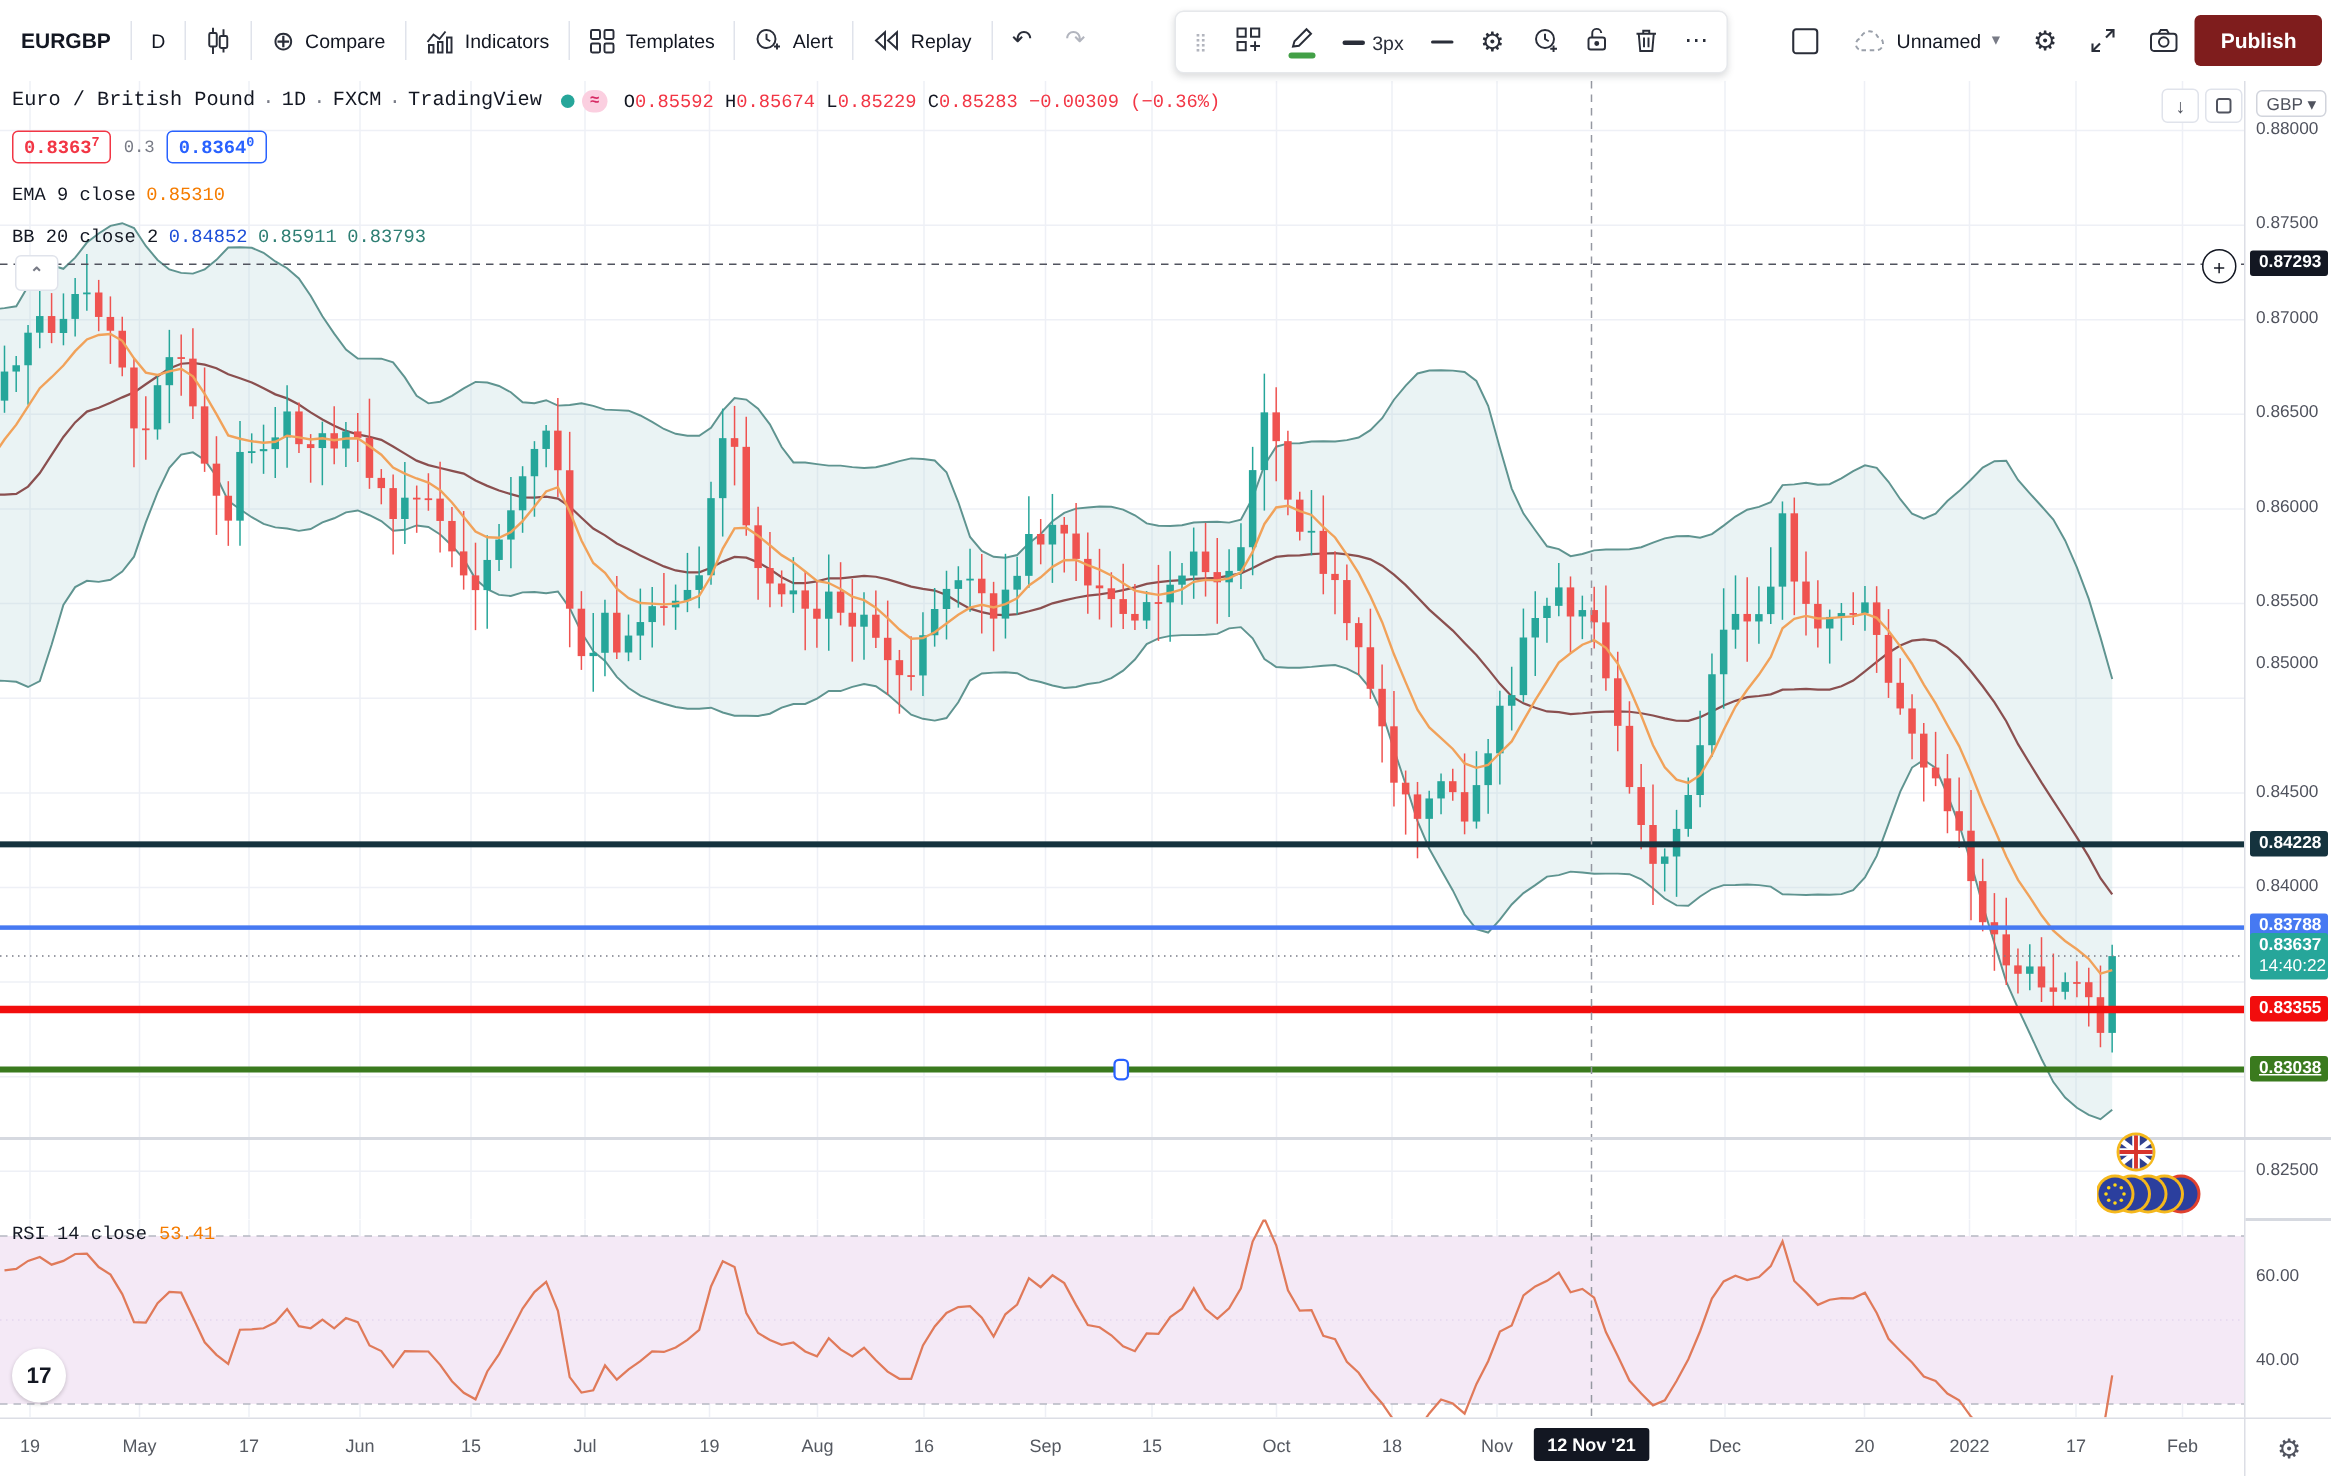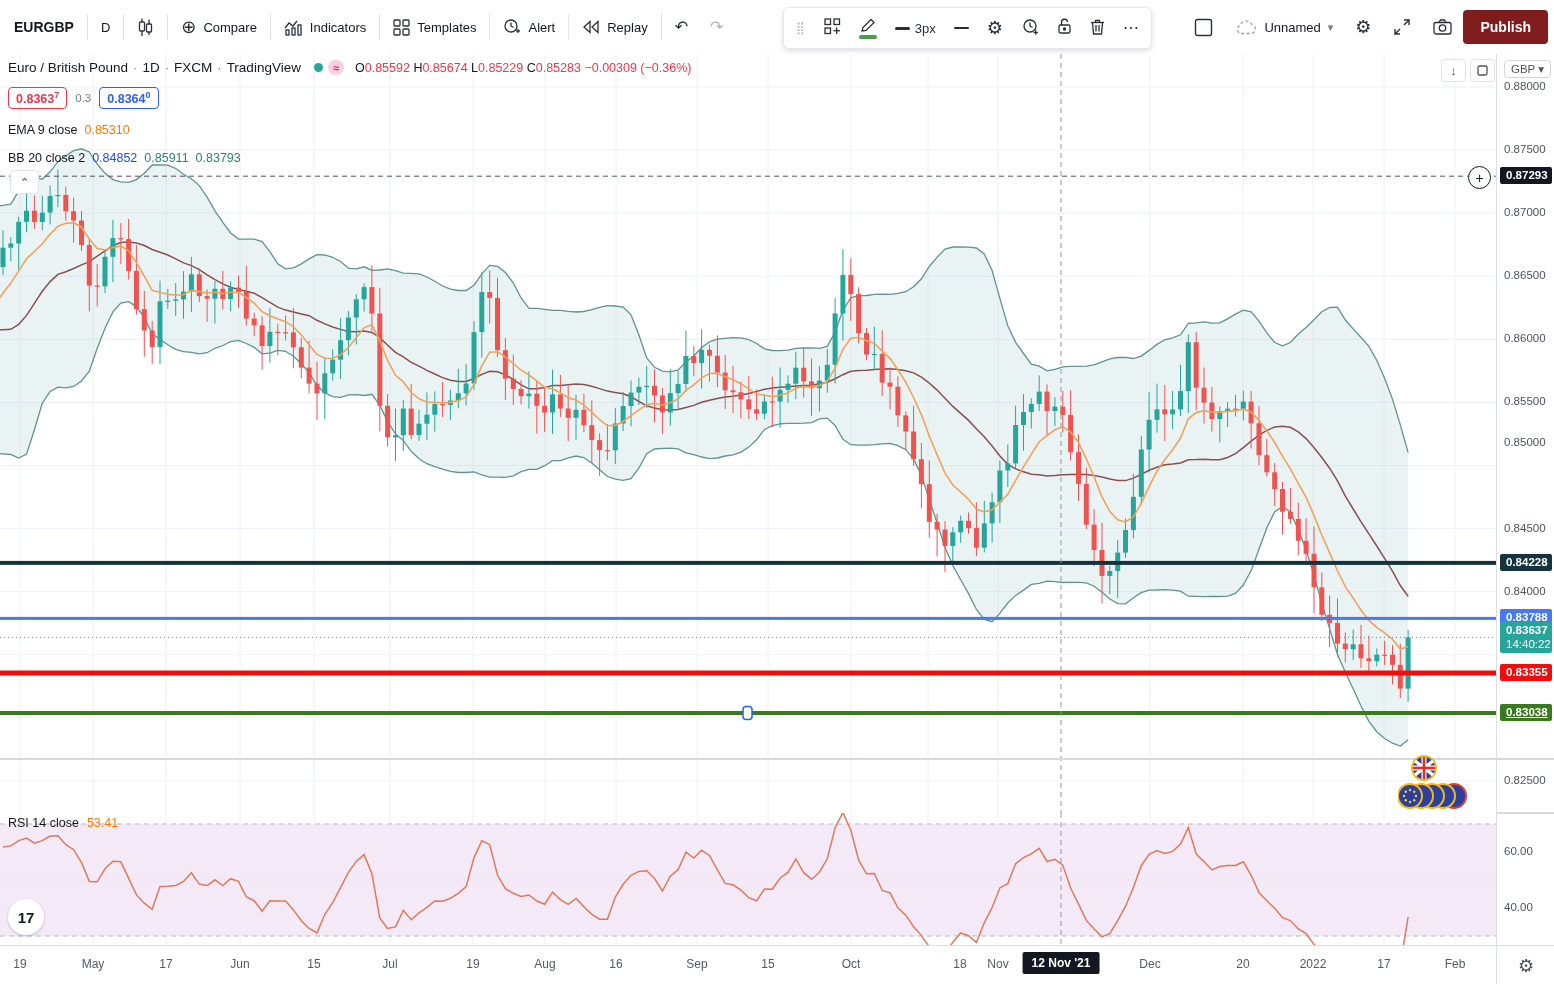--- a/index.html
+++ b/index.html
@@ -23,21 +23,21 @@
   .wline.thin{height:1.5px;}
   .tb-right{position:absolute;right:0;top:0;height:54px;display:flex;align-items:center;padding-right:6px;}
   #publish-btn{height:34px;padding:0 17px;border-radius:4px;color:#fff;font-size:14px;font-weight:600;display:flex;align-items:center;cursor:pointer;}
   
   #chart-area{position:absolute;left:0;top:54px;width:1496px;height:891px;background:#fff;}
   #plot,#rsiplot{position:absolute;left:0;display:block;}
   #plot{top:0;}
   #rsiplot{top:759px;}
   #pane-divider{position:absolute;left:0;top:758px;width:1554px;height:2px;background:#d6d9e0;z-index:5;}
   
-  .legend{position:absolute;left:8px;z-index:10;font-size:13px;display:flex;align-items:center;gap:5px;white-space:nowrap;}
+  .legend{position:absolute;left:8px;z-index:10;font-size:13px;display:flex;align-items:center;gap:5px;white-space:nowrap;font-family:Liberation Mono, monospace;}
   .lg-title{color:#131722;font-size:13.5px;}
   .lg-sep{color:#787b86;}
   .ohlc{font-size:12.5px;color:#131722;margin-left:6px;}
   .ohlc .val{color:#f23645;}
   .dot-badge{width:9px;height:9px;border-radius:50%;background:#26a69a;display:inline-block;margin-left:8px;}
   .approx-badge{background:#fbcfe0;color:#d62a63;border-radius:8px;font-size:11px;padding:0 5px;height:15px;display:inline-flex;align-items:center;font-weight:700;}
   .quote-box{border:1px solid;border-radius:4px;padding:2px 7px;font-size:12.5px;font-weight:600;}
   .quote-box sup{font-size:9px;}
   .bid{border-color:#f23645;color:#f23645;}
   .ask{border-color:#2962ff;color:#2962ff;}
@@ -820,21 +820,21 @@
       <div class="time-tick" style="left: 166px;">17</div>
       <div class="time-tick" style="left: 240px;">Jun</div>
       <div class="time-tick" style="left: 314px;">15</div>
       <div class="time-tick" style="left: 390px;">Jul</div>
       <div class="time-tick" style="left: 473px;">19</div>
       <div class="time-tick" style="left: 545px;">Aug</div>
       <div class="time-tick" style="left: 616px;">16</div>
       <div class="time-tick" style="left: 697px;">Sep</div>
       <div class="time-tick" style="left: 768px;">15</div>
       <div class="time-tick" style="left: 851px;">Oct</div>
-      <div class="time-tick" style="left: 928px; margin-left: 32px;">18</div>
+      <div class="time-tick" style="left: 928px;">18</div>
       <div class="time-tick" style="left: 998px;">Nov</div>
       <div class="time-tick" style="left: 1150px;">Dec</div>
       <div class="time-tick" style="left: 1243px;">20</div>
       <div class="time-tick" style="left: 1313px;">2022</div>
       <div class="time-tick" style="left: 1384px;">17</div>
       <div class="time-tick" style="left: 1455px;">Feb</div>
       <div id="time-pill" style="left: 1061px;">12 Nov '21</div>
     </div>
   <div id="axis-corner">
     <span class="glyph big" style="color:#50535e;cursor:pointer;">⚙</span>

